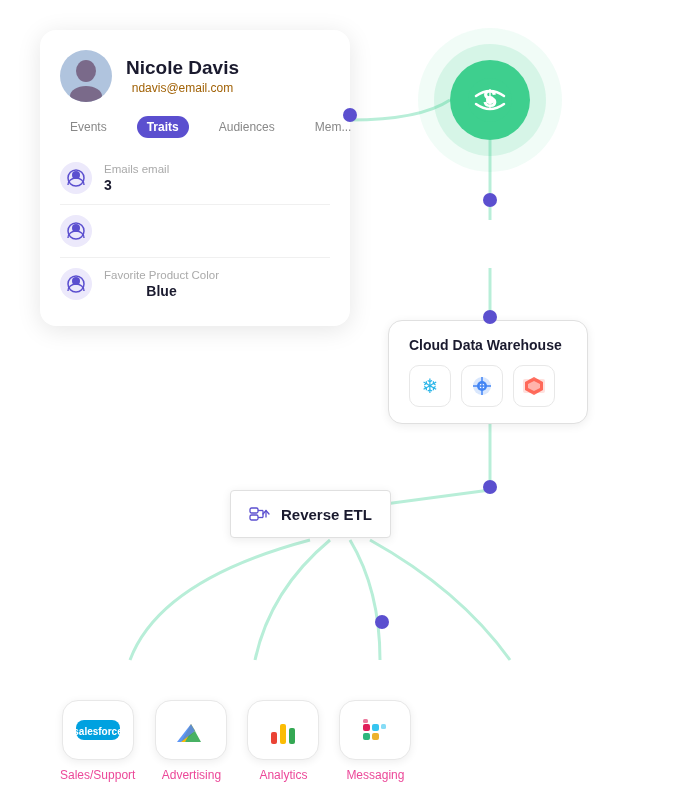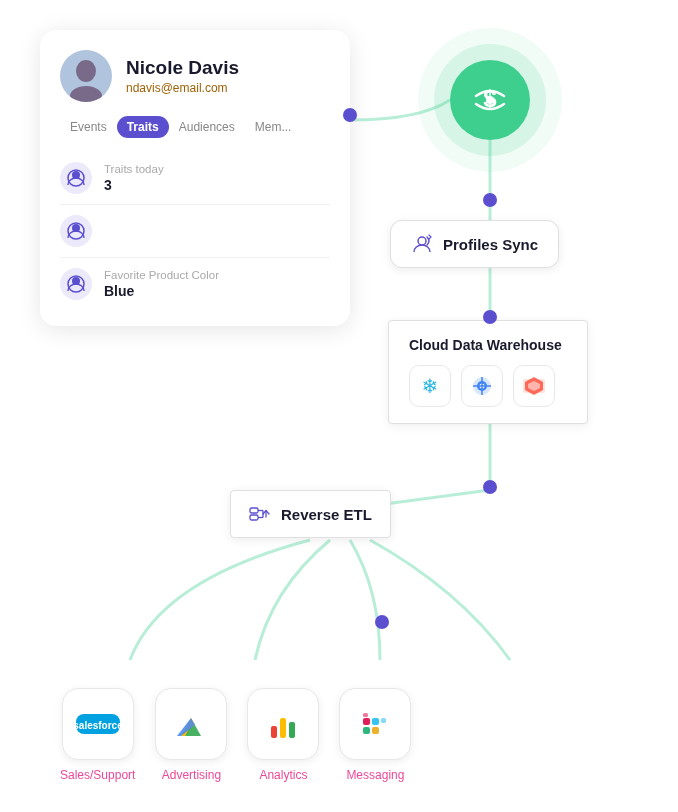--- a/index.html
+++ b/index.html
@@ -28,20 +28,21 @@
       border-radius: 16px;
       box-shadow: 0 4px 24px rgba(0,0,0,0.10);
       padding: 20px 20px 16px 20px;
       z-index: 10;
     }
     .profile-header {
       display: flex;
       align-items: center;
       gap: 14px;
       margin-bottom: 14px;
+      text-align: center;
     }
     .avatar {
       width: 52px;
       height: 52px;
       border-radius: 50%;
       background: #b0c4de;
       overflow: hidden;
       flex-shrink: 0;
       display: flex;
       align-items: flex-end;
@@ -59,21 +60,21 @@
     }
     .profile-info .profile-email {
       font-size: 12px;
       color: #a16207;
       margin-top: 2px;
     }
 
     
     .profile-tabs {
       display: flex;
-      gap: 0;
+      gap: 20px;
       margin-bottom: 14px;
       align-items: center;
     }
     .tab-item {
       font-size: 12px;
       color: #888;
       padding: 4px 10px;
       border-radius: 20px;
       cursor: pointer;
     }
@@ -86,20 +87,21 @@
     
     .trait-row {
       display: flex;
       align-items: flex-start;
       gap: 12px;
       padding: 10px 0;
       border-bottom: 1px solid #f0f0f0;
     }
     .trait-row:last-child {
       border-bottom: none;
+      text-align: center;
     }
     .trait-icon {
       width: 32px;
       height: 32px;
       border-radius: 50%;
       background: #ece9fb;
       display: flex;
       align-items: center;
       justify-content: center;
       flex-shrink: 0;
@@ -168,21 +170,21 @@
       box-shadow: 0 0 0 16px rgba(62,207,142,0.15), 0 0 0 32px rgba(62,207,142,0.07);
     }
 
     
     .warehouse-node {
       position: absolute;
       top: 320px;
       left: 388px;
       background: #fff;
       border: 1.5px solid #e0e0e0;
-      border-radius: 4px;
+      border-radius: 14px;
       padding: 16px 20px;
       z-index: 10;
       box-shadow: 0 2px 10px rgba(0,0,0,0.07);
       min-width: 200px;
     }
     .warehouse-title {
       font-size: 14px;
       font-weight: 600;
       color: #1a1a2e;
       margin-bottom: 12px;
@@ -235,21 +237,21 @@
       z-index: 10;
     }
     .dest-card {
       display: flex;
       flex-direction: column;
       align-items: center;
       gap: 8px;
     }
     .dest-icon-box {
       width: 72px;
-      height: 72px;
+      height: 60px;
       background: #fff;
       border-radius: 16px;
       border: 1.5px solid #e8e8e8;
       display: flex;
       align-items: center;
       justify-content: center;
       box-shadow: 0 2px 8px rgba(0,0,0,0.07);
     }
     .dest-label {
       font-size: 12px;
@@ -329,21 +331,21 @@
 
     <div class="trait-row">
       <div class="trait-icon">
         <svg viewBox="0 0 18 18" fill="none">
           <circle cx="9" cy="6" r="4" fill="#5b4fcf"></circle>
           <path d="M1 16c0-4 3.6-7 8-7s8 3 8 7" stroke="#5b4fcf" stroke-width="1.5" fill="none"></path>
           <circle cx="9" cy="9" r="8" stroke="#5b4fcf" stroke-width="1.5" fill="none"></circle>
         </svg>
       </div>
       <div class="trait-content">
-        <div class="trait-label">Traits today</div>
+        <div class="trait-label">Emails email</div>
         <div class="trait-value">3</div>
       </div>
     </div>
 
     <div class="trait-row">
       <div class="trait-icon">
         <svg viewBox="0 0 18 18" fill="none">
           <circle cx="9" cy="6" r="4" fill="#5b4fcf"></circle>
           <path d="M1 16c0-4 3.6-7 8-7s8 3 8 7" stroke="#5b4fcf" stroke-width="1.5" fill="none"></path>
           <circle cx="9" cy="9" r="8" stroke="#5b4fcf" stroke-width="1.5" fill="none"></circle>
@@ -359,29 +361,20 @@
           <circle cx="9" cy="9" r="8" stroke="#5b4fcf" stroke-width="1.5" fill="none"></circle>
         </svg>
       </div>
       <div class="trait-content">
         <div class="trait-label">Favorite Product Color</div>
         <div class="trait-value">Blue</div>
       </div>
     </div>
   </div>
 
-  <div class="profiles-sync-node">
-    <svg width="22" height="22" viewBox="0 0 22 22" fill="none">
-      <circle cx="11" cy="8" r="4" stroke="#5b4fcf" stroke-width="1.5" fill="none"></circle>
-      <path d="M3 19c0-4 3.6-7 8-7s8 3 8 7" stroke="#5b4fcf" stroke-width="1.5" fill="none"></path>
-      <path d="M16 4 Q20 8 16 12" stroke="#5b4fcf" stroke-width="1.5" fill="none" stroke-linecap="round"></path>
-      <path d="M18 6l2-2-2-2" stroke="#5b4fcf" stroke-width="1.2" fill="none" stroke-linecap="round"></path>
-    </svg>
-    <span class="node-label">Profiles Sync</span>
-  </div>
 
   <div class="warehouse-node">
     <div class="warehouse-title">Cloud Data Warehouse</div>
     <div class="warehouse-icons">
 
       <div class="warehouse-icon-box">
         <svg width="26" height="26" viewBox="0 0 26 26">
           <text x="13" y="20" text-anchor="middle" font-size="20" fill="#29b5e8">❄</text>
         </svg>
       </div>

